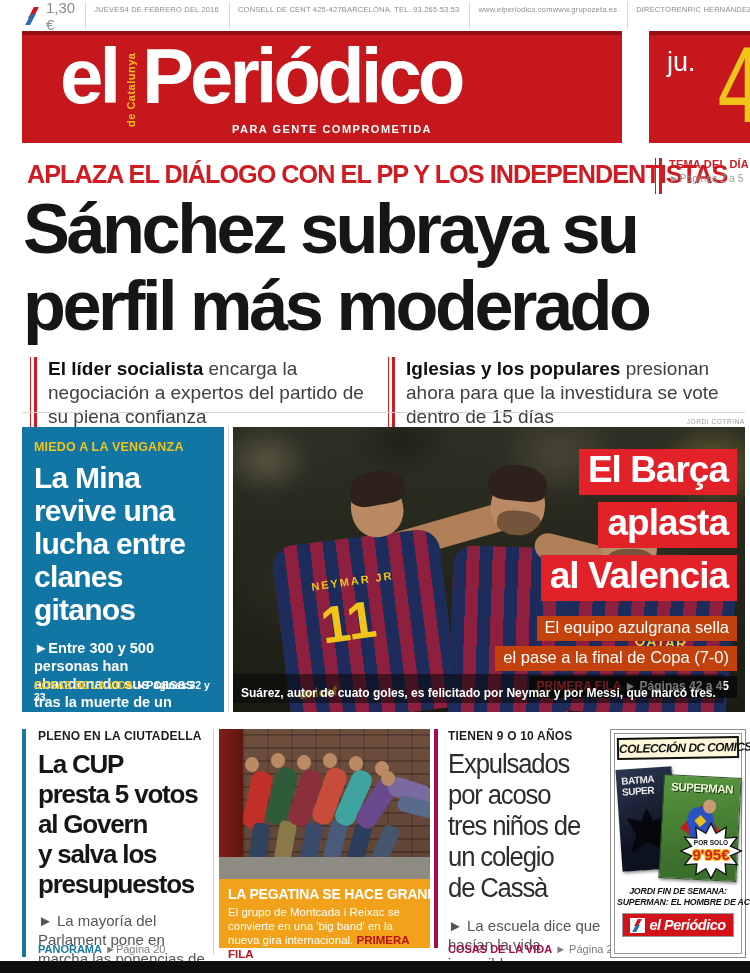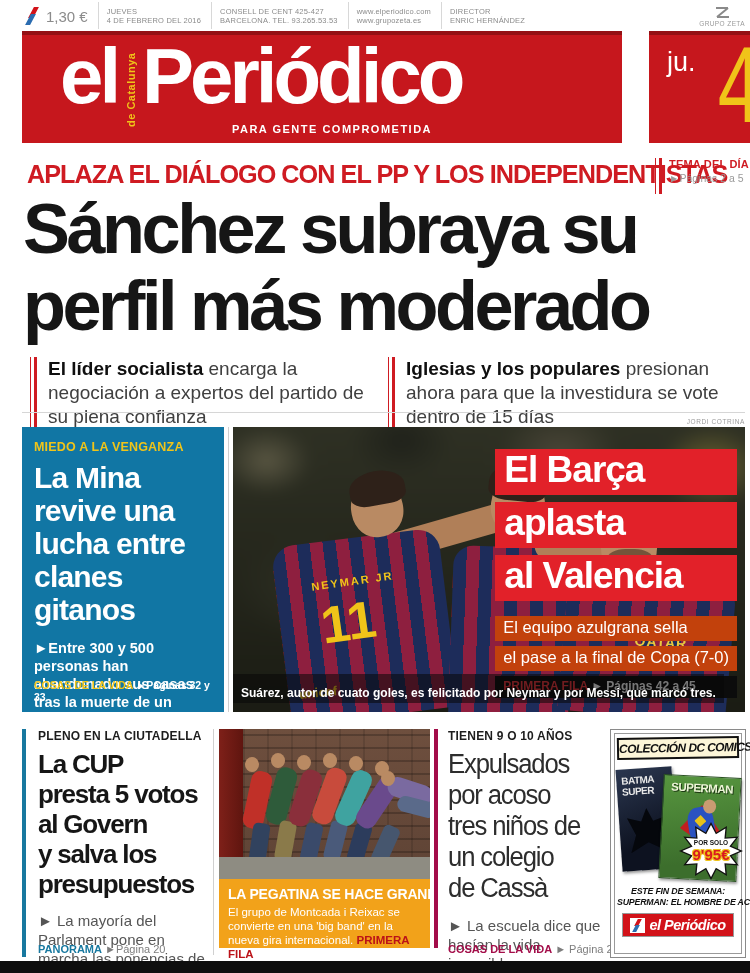--- a/index.html
+++ b/index.html
@@ -1,21 +1,21 @@
 <!DOCTYPE html>
 <html><head>
 <meta charset="utf-8">
 <style>
   html,body{margin:0;padding:0;background:#e8e8e8;}
   *{box-sizing:border-box;font-family:"Liberation Sans",sans-serif;}
   #page{position:relative;width:750px;height:973px;background:#fff;overflow:hidden;margin:0 auto;}
 
   
   .topbar{position:absolute;left:22px;top:2px;right:5px;height:27px;display:flex;align-items:stretch;}
-  .tb-cell{padding:3px 10px 2px 8px;border-right:1px solid #d8d8d8;display:flex;flex-direction:column;justify-content:center;}
+  .tb-cell{padding:3px 10px 2px 8px;border-right:1px solid #d8d8d8;display:flex;flex-direction:row;justify-content:center;}
   .tb-cell.first{display:flex;flex-direction:row;align-items:center;gap:4px;border-right:1px solid #d8d8d8;padding-left:2px;}
   .tb-small{font-size:7.5px;color:#8b8b8b;letter-spacing:.2px;line-height:9.5px;white-space:nowrap;}
   .tb-price{font-size:15px;color:#8b8b8b;}
   .slashes{position:relative;width:18px;height:18px;flex:0 0 18px;}
   .slashes .s1,.slashes .s2{position:absolute;width:5px;height:11px;transform:skewX(-28deg);}
   .slashes .s1{left:7px;top:0;background:#d21219;}
   .slashes .s2{left:4px;top:7px;background:#2b6cb0;}
   .tb-right{margin-left:auto;border-right:none;display:flex;flex-direction:column;align-items:center;justify-content:center;padding-right:0;}
   .gz-label{font-size:6.5px;color:#9a9a9a;letter-spacing:.4px;margin-top:1px;}
 
@@ -84,21 +84,21 @@
   .beard{position:absolute;background:rgba(60,40,25,.55);border-radius:40%;}
   .bd-m{left:374px;top:122px;width:46px;height:26px;}
   .bd-s{left:264px;top:84px;width:44px;height:24px;transform:rotate(6deg);}
   .arm{position:absolute;background:#b07f58;border-radius:16px;}
   .a1{left:150px;top:88px;width:150px;height:28px;transform:rotate(-16deg);}
   .a2{left:300px;top:120px;width:140px;height:26px;transform:rotate(14deg);}
   .jersey-name{position:absolute;left:78px;top:148px;color:#f0c419;font-weight:bold;font-size:11px;letter-spacing:2px;transform:rotate(-8deg);}
   .jersey-num{position:absolute;left:88px;top:165px;color:#f0c419;font-weight:bold;font-size:52px;transform:rotate(-8deg);}
   .sponsor{position:absolute;left:392px;top:208px;color:#e8c93f;font-weight:bold;font-size:14px;letter-spacing:1px;transform:rotate(4deg);line-height:15px;text-align:center;}
   .unicef{position:absolute;left:66px;top:258px;color:#f0c419;font-weight:bold;font-size:13px;transform:rotate(-6deg);}
-  .overlay-stack{position:absolute;right:8px;top:22px;display:flex;flex-direction:column;}
+  .overlay-stack{position:absolute;right:8px;top:22px;display:flex;flex-direction:column;align-items:flex-end;}
   .redbox{background:#e22129;color:#fff;font-weight:bold;font-size:37px;letter-spacing:-1px;padding:0 9px 4px;margin-bottom:7px;line-height:42px;white-space:nowrap;}
   .blackbox{background:#c2410c;color:#fff;font-size:16.5px;padding:2px 8px 4px;margin-bottom:5px;white-space:nowrap;}
   .pfbox{background:#0c0c0c;font-size:12px;font-weight:bold;padding:3px 8px 5px;white-space:nowrap;}
   .pfbox .sec{color:#f0353c;}
   .pfbox .pg{color:#fff;}
   .caption{position:absolute;left:0;bottom:9px;background:rgba(8,8,8,.55);color:#fff;font-weight:bold;font-size:12px;padding:12px 8px 3px;white-space:nowrap;}
 
   
   .col-cup{position:absolute;left:22px;top:729px;width:192px;height:228px;border-left:4px solid #17789f;padding-left:12px;}
   .b-kicker{color:#1d1d1d;font-weight:bold;font-size:12px;letter-spacing:.2px;}
@@ -352,21 +352,21 @@
       <div class="burst">
         <div class="bk"></div>
           <div class="wh"></div>
         <div class="inner">
           <div class="b-porsolo">POR SOLO</div>
           <div class="b-price">9'95€</div>
         </div>
       </div>
     </div>
     <div class="ad-week">
-      <div>ESTE FIN DE SEMANA:</div>
+      <div>JORDI FIN DE SEMANA:</div>
       <div>SUPERMAN: EL HOMBRE DE ACERO</div>
     </div>
     <div class="ad-logo">
       <span class="mini">
           <span class="s1"></span>
           <span class="s2"></span>
         </span>
       <span class="txt">el Periódico</span>
     </div>
   </div>

